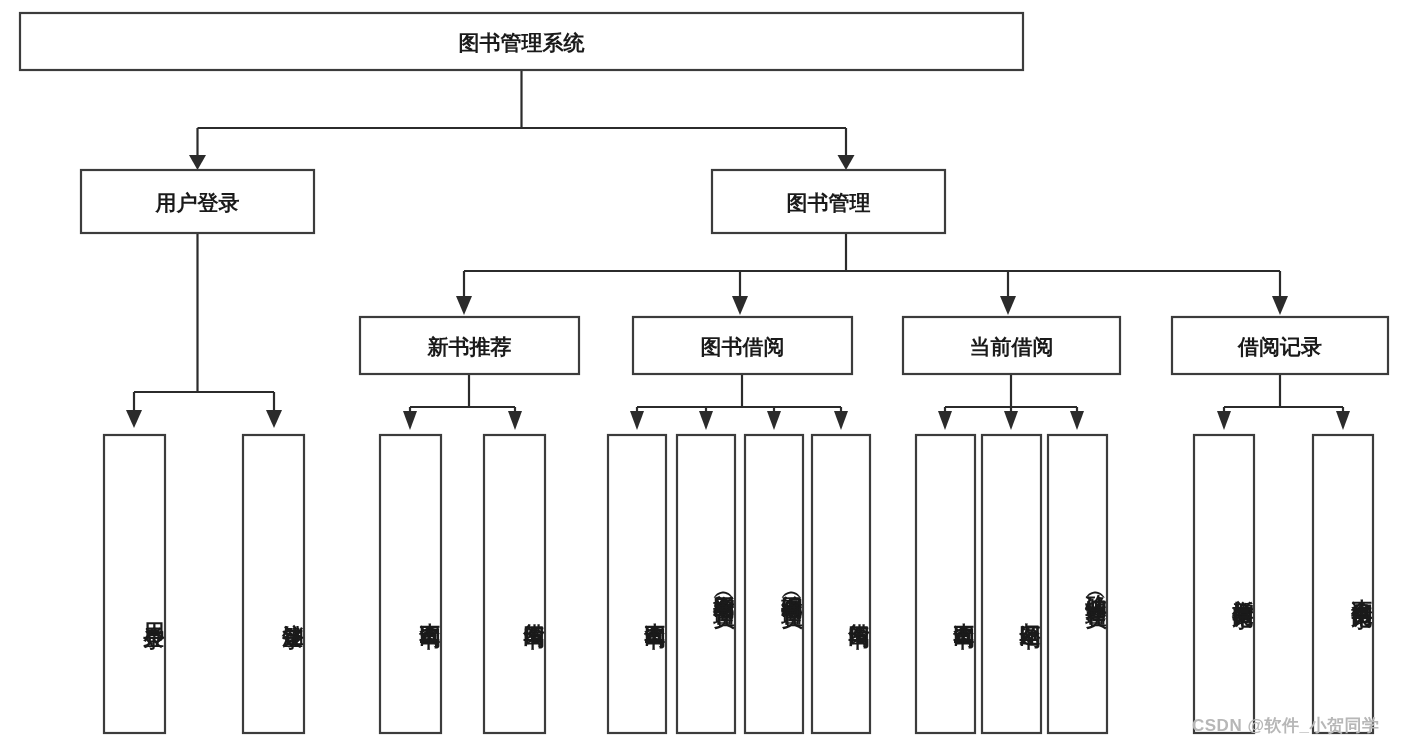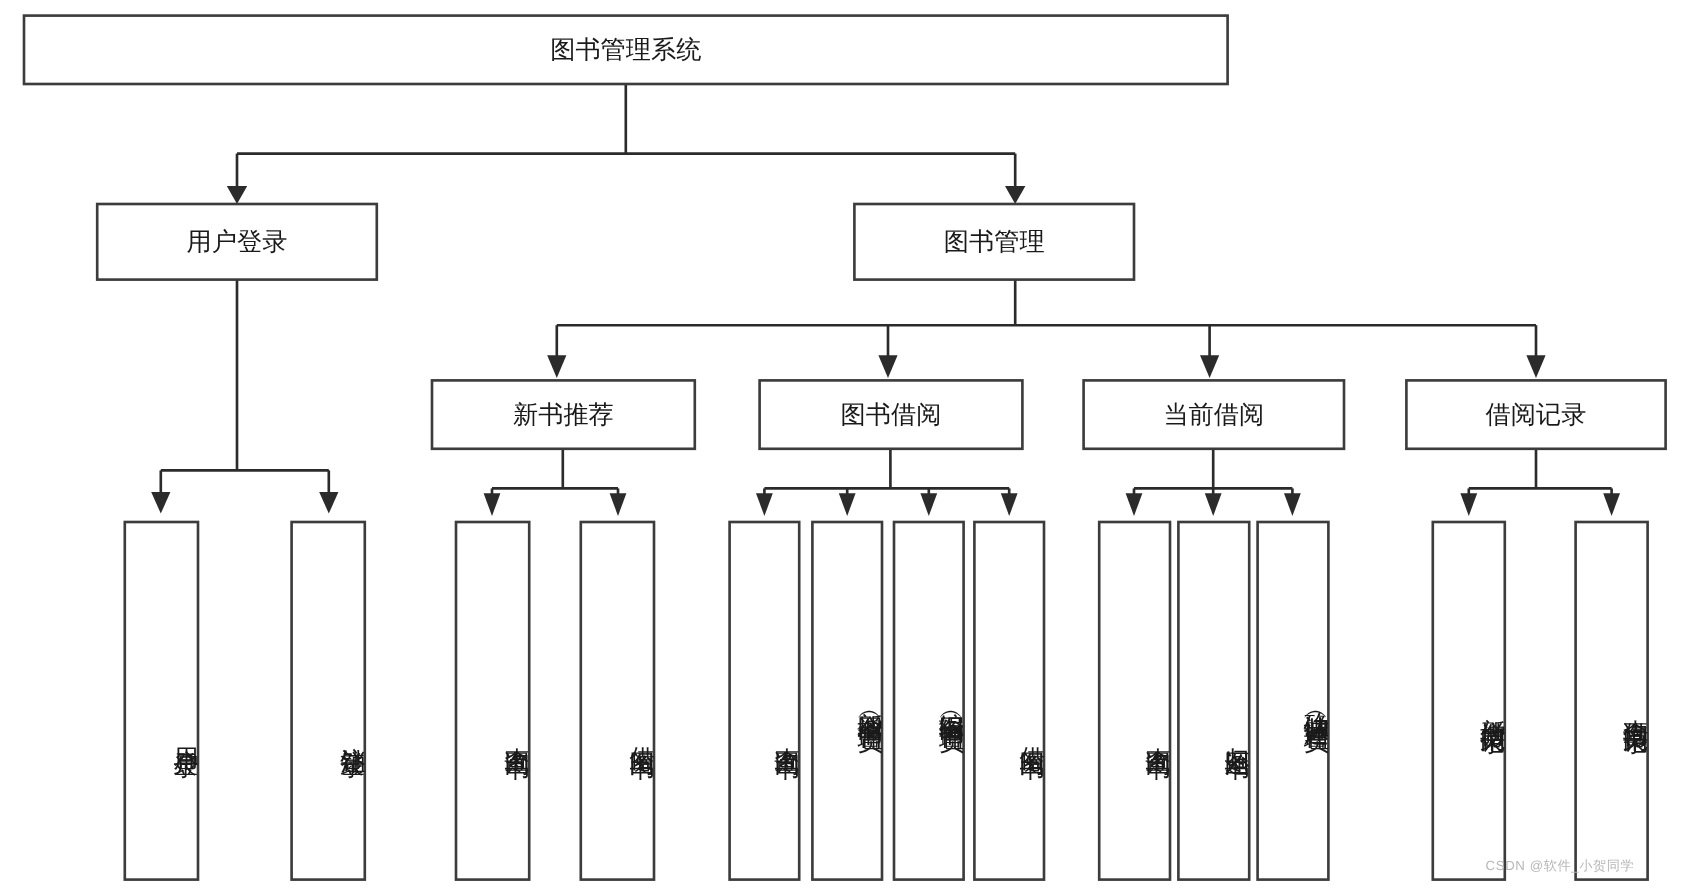--- a/index.html
+++ b/index.html
@@ -12,20 +12,21 @@
     width: 1405px;
     height: 747px;
     font-family: "Liberation Sans", "DejaVu Sans", sans-serif;
     overflow: hidden;
   }
   #diagram-root {
     position: relative;
     width: 1405px;
     height: 665px;
     background: #ffffff;
+    font-weight: bold;
   }
   svg#flow-svg {
     position: absolute;
     left: 0;
     top: 0;
     width: 1405px;
     height: 747px;
   }
   .node-box {
     fill: #ffffff;
@@ -60,25 +61,24 @@
     letter-spacing: 2px;
     display: flex;
     align-items: flex-start;
     justify-content: center;
     white-space: nowrap;
     pointer-events: none;
   }
   .watermark {
     position: absolute;
     font-family: "Liberation Sans", "DejaVu Sans", sans-serif;
-    font-size: 11px;
+    font-size: 17px;
     color: #b7b7b7;
     white-space: nowrap;
     letter-spacing: 0.5px;
-    margin-left: 46px;
   }
 </style>
 </head>
 <body>
 
 <div id="diagram-root">
 
   <svg id="flow-svg" viewBox="0 0 1405 747">
 
     <g>

